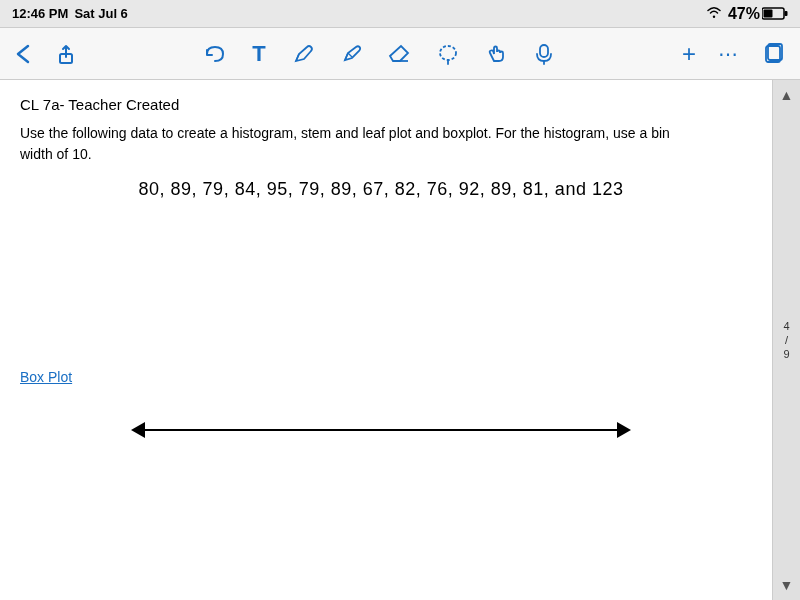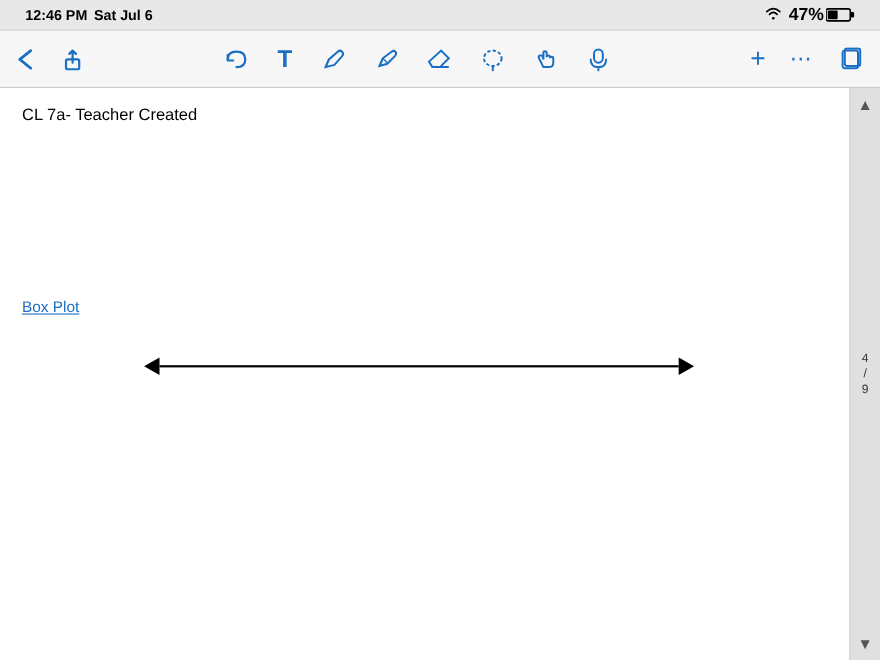--- a/index.html
+++ b/index.html
@@ -14,21 +14,21 @@
     }
 
     
     .status-bar {
       width: 800px;
       height: 28px;
       background: #e8e8e8;
       display: flex;
       align-items: center;
       justify-content: space-between;
-      padding: 0 23px;
+      padding: 0 12px;
       font-size: 13px;
       font-weight: 600;
       color: #000;
       border-bottom: 1px solid #ccc;
     }
     .status-left { display: flex; align-items: center; gap: 6px; }
     .status-right { display: flex; align-items: center; gap: 6px; font-size: 12px; }
 
     
     .toolbar {
@@ -286,21 +286,23 @@
     </button>
   </div>
 </div>
 
 <div class="content-wrapper">
 
   <div class="page-area">
 
     <div class="doc-title">CL 7a- Teacher Created</div>
 
-
+    <div class="doc-instructions">Use the following data to create a histogram, stem and leaf plot and boxplot. For the histogram, use a bin width of 10.</div>
+
+    <div class="data-line">80, 89, 79, 84, 95, 79, 89, 67, 82, 76, 92, 89, 81, and 123</div>
 
 
     <div class="plot-area-top"></div>
 
     <div style="margin-top: 4px; margin-bottom: 36px;">
       <span class="section-label">Box Plot</span>
     </div>
 
     <div class="arrow-container">
       <div class="arrow-line">

